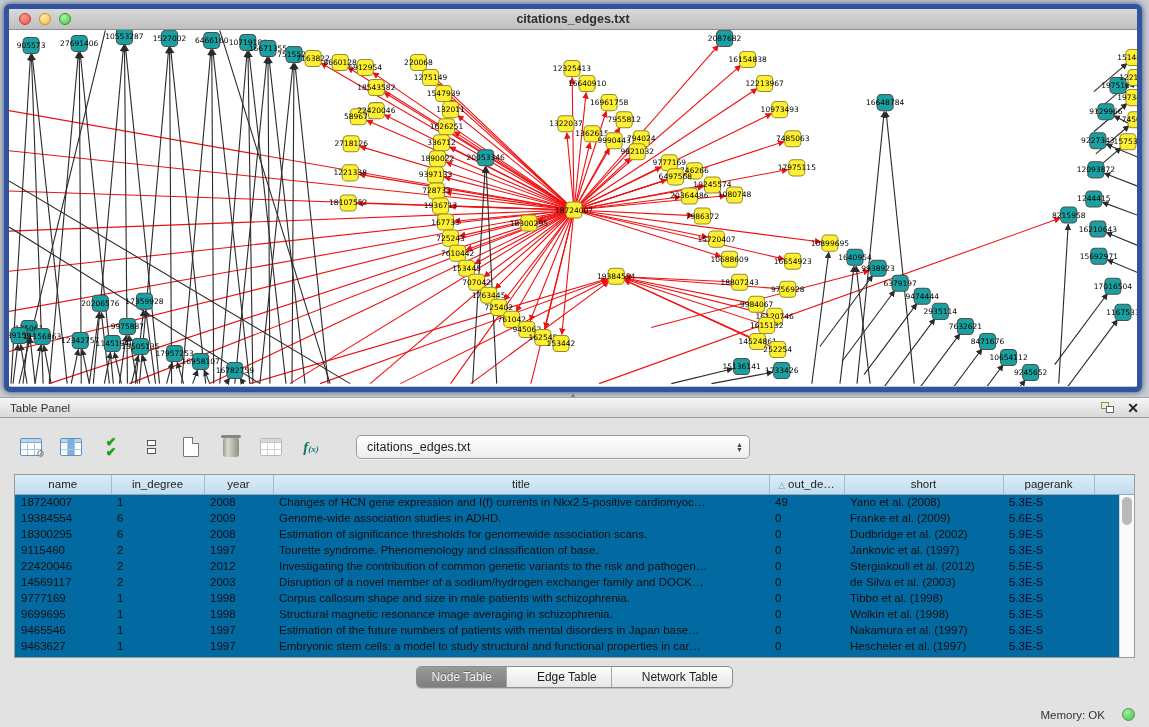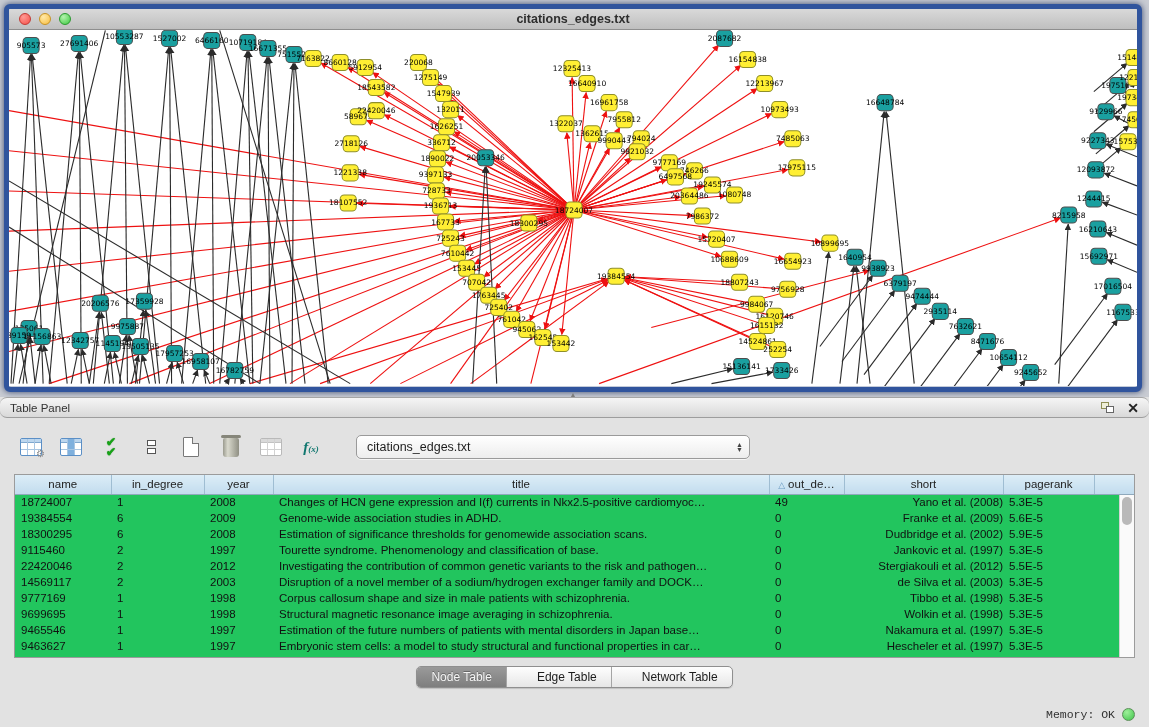--- a/index.html
+++ b/index.html
@@ -19,60 +19,60 @@
   .light.yel { background:radial-gradient(circle at 35% 30%, #ffe9a8, #f8bd3f); border:1px solid #c79325;}
   .light.grn { background:radial-gradient(circle at 35% 30%, #b4f3ae, #3ec941); border:1px solid #2b9a30;}
   .net-canvas { display:block; background:#fff; }
 
   
   .divider-notch { position:absolute; left:566px; top:393px; width:14px; height:5px; color:#7d7d7d; font-size:7px; line-height:4px; text-align:center; }
 
   
   .table-panel { position:absolute; left:0; top:397px; width:1149px; height:330px; background:#e2e2e2; }
   .tp-header { height:21px; background:linear-gradient(#f5f5f5,#d9d9d9); border-top:1px solid #a5a5a5;
-    border-bottom:1px solid #9d9d9d; display:flex; align-items:center; padding:0 10px;border-radius:7px; }
+    border-bottom:1px solid #9d9d9d; display:flex; align-items:center; padding:0 10px; }
   .tp-title { font-size:11.5px; color:#333; }
   .tp-header-icons { margin-left:auto; display:flex; align-items:center; gap:12px; }
   .float-icon { width:14px; height:12px; position:relative; display:inline-block; }
   .float-icon .sq1 { position:absolute; left:0; top:0; width:8px; height:7px; border:1px solid #8f8f55; background:#efefd8; }
   .float-icon .sq2 { position:absolute; left:5px; top:4px; width:8px; height:7px; border:1px solid #666; background:#fff; }
   .close-x { font-size:14px; font-weight:bold; color:#222; line-height:14px; cursor:default; }
 
   .toolbar { display:flex; align-items:center; gap:14px; padding:14px 0 0 18px; height:44px; }
   .tool { width:26px; height:26px; display:flex; align-items:center; justify-content:center; }
   .combo { margin-left:18px; width:394px; height:24px; border:1px solid #9a9a9a; border-radius:5px;
     background:linear-gradient(#ffffff,#ededed); display:flex; align-items:center; padding:0 6px 0 10px;
     font-size:12.5px; color:#1d1d1d; box-shadow:0 1px 0 rgba(255,255,255,.7); }
   .combo-arrows { margin-left:auto; display:flex; flex-direction:column; line-height:5px; font-size:7px; color:#444; }
 
   
   .tbl-wrap { position:relative; margin:12px 14px 0 14px; width:1121px; height:184px;
-    border:1px solid #9b9b9b; background:#22c55e; overflow:hidden; }
+    border:1px solid #9b9b9b; background:#0369a1; overflow:hidden; }
   table.grid { border-collapse:collapse; table-layout:fixed; width:1121px; font-size:11.5px; color:#111; }
   table.grid col.c-name{width:96px} table.grid col.c-ind{width:93px} table.grid col.c-year{width:69px}
   table.grid col.c-title{width:496px} table.grid col.c-out{width:75px} table.grid col.c-short{width:159px}
   table.grid col.c-pr{width:91px} table.grid col.c-fill{width:42px}
   table.grid th { height:19px; background:linear-gradient(#dcedf7,#c2dcee); border-right:1px solid #9fbdd2;
     border-bottom:1px solid #8fa9bc; font-weight:normal; font-size:11.5px; color:#222; text-align:center; overflow:hidden; white-space:nowrap; }
   table.grid th:last-child { border-right:none; }
   table.grid td { height:16px; padding:0 0 0 6px; white-space:nowrap; overflow:hidden; text-overflow:clip; }
-  td.center { text-align:right; padding:0; }
+  td.center { text-align:left; padding:0; }
   .sort-tri { color:#6d9cc2; font-size:9px; margin-right:3px; }
   .vscroll { position:absolute; right:0; top:20px; width:15px; height:163px; background:#fafafa; border-left:1px solid #d4d4d4; }
   .vthumb { position:absolute; left:2px; top:2px; width:10px; height:28px; background:#b9b9b9; border-radius:5px; }
 
   
   .tabs-row { display:flex; justify-content:center; margin-top:8px; }
   .seg { display:flex; border:1px solid #8f8f8f; border-radius:5px; overflow:hidden;
     background:linear-gradient(#fefefe,#e6e6e6); box-shadow:0 1px 1px rgba(0,0,0,.15);gap:16px; }
   .seg-btn { padding:3px 14px; font-size:12px; color:#1c1c1c; border-right:1px solid #a5a5a5; }
   .seg-btn:last-child { border-right:none; }
   .seg-btn.active { background:linear-gradient(#9a9a9a,#7e7e7e); color:#f4f4f4; text-shadow:0 -1px 0 rgba(0,0,0,.3); }
 
-  .statusbar { position:absolute; right:14px; bottom:6px; display:flex; align-items:center; gap:7px;font-family:Liberation Mono, monospace; }
+  .statusbar { position:absolute; right:14px; bottom:6px; display:flex; align-items:center; gap:17px; }
   .status-text { font-size:11.5px; color:#333; }
   .mem-dot { width:13px; height:13px; border-radius:50%; background:radial-gradient(circle at 35% 30%, #9ef09a, #3fc44a); border:1px solid #5a8f57; }
 
   
   .ic { position:relative; display:inline-block; }
   .ic-table { width:22px; height:18px; border:1.5px solid #5b8fc6; background:#fff; border-radius:2px; }
   .ic-table .hdr { position:absolute; left:0; top:0; right:0; height:4px; background:#bcd6ee; border-bottom:1px solid #7fa8cf; }
   .ic-table .vl1,.ic-table .vl2 { position:absolute; top:0; bottom:0; width:1px; background:#a9c6e2; }
   .ic-table .vl1{left:6px} .ic-table .vl2{left:13px}
   .ic-table .hl1 { position:absolute; left:0; right:0; top:10px; height:1px; background:#a9c6e2; }

